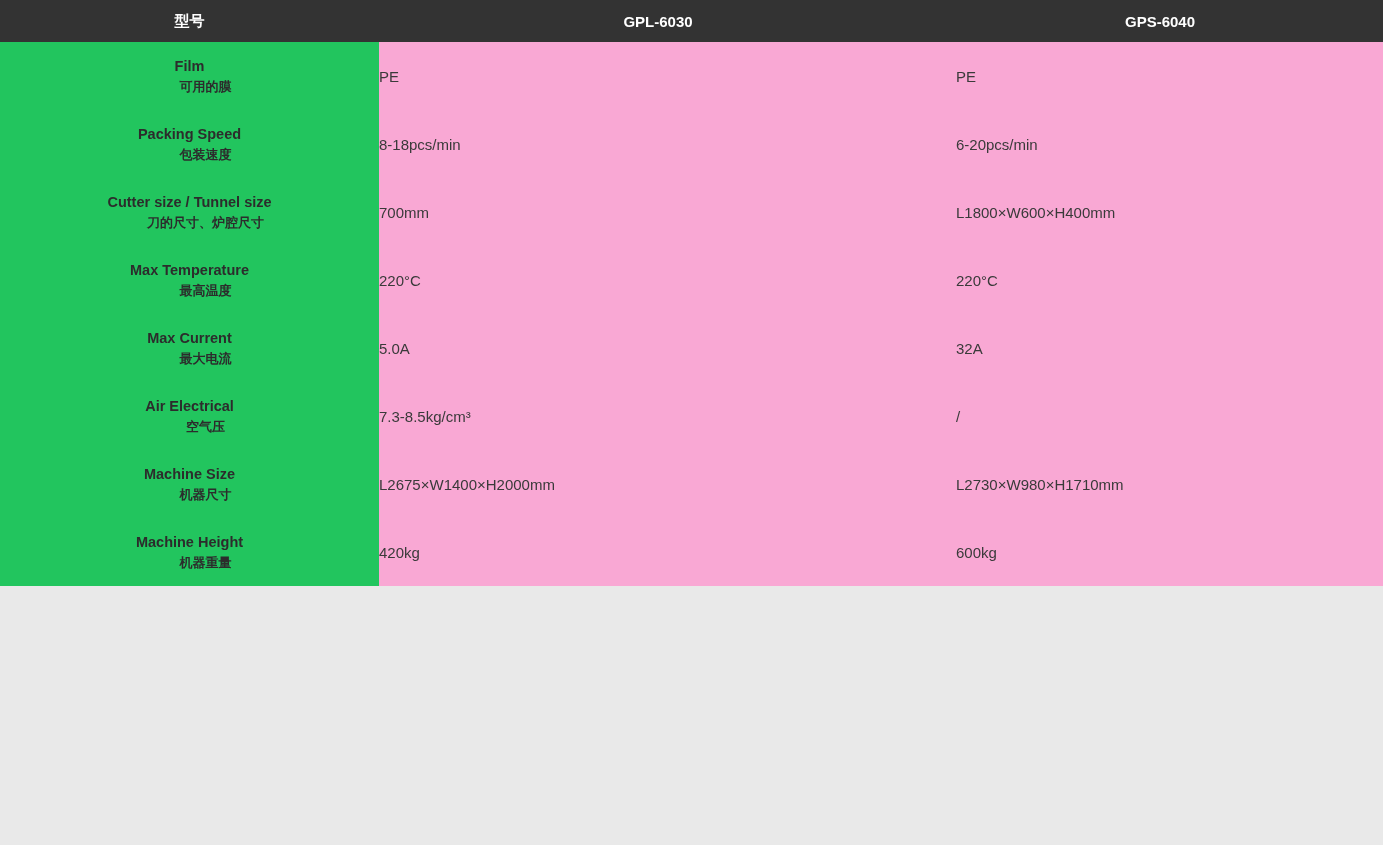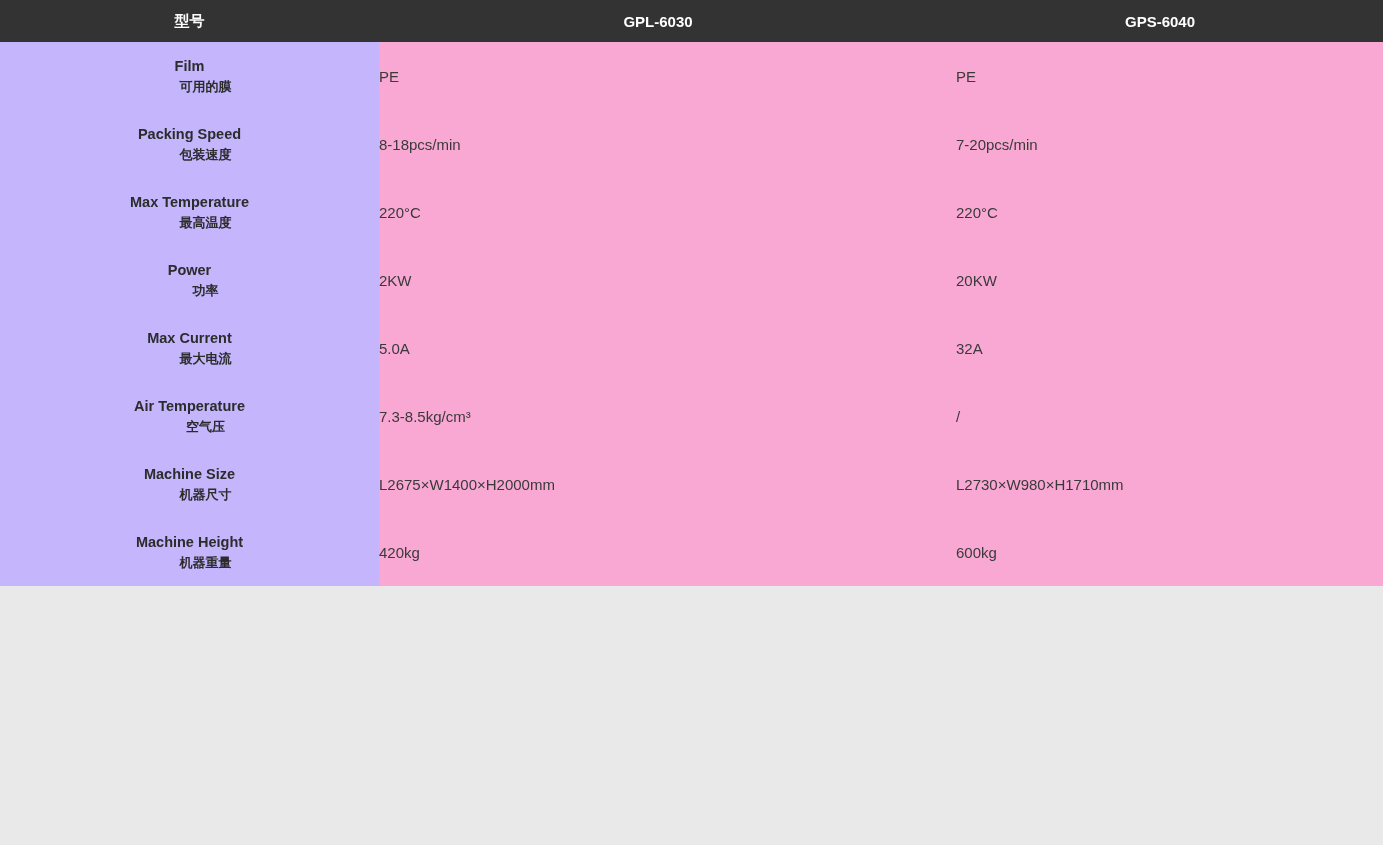--- a/index.html
+++ b/index.html
@@ -31,21 +31,21 @@
   col.c-label { width: 379px; }
   col.c-v1 { width: 558px; }
   col.c-v2 { width: 446px; }
 
   .spec-table tbody td {
     padding: 0;
     vertical-align: middle;
     height: 68px;
   }
   td.label-cell {
-    background: #c4b5fd;
+    background: #22c55e;
     color: #2c2c2c;
     text-align: center;
     font-size: 14.5px;
     line-height: 1.35;
     font-weight: bold;
   }
   td.label-cell .en {
     display: block;
     font-weight: bold;
     font-size: 14.5px;
@@ -97,56 +97,56 @@
       <td class="value-cell v1">PE</td>
       <td class="value-cell v2">PE</td>
     </tr>
 
     <tr>
       <td class="label-cell">
         <span class="en">Packing Speed</span>
         <span class="zh">包装速度</span>
       </td>
       <td class="value-cell v1">8-18pcs/min</td>
-      <td class="value-cell v2">7-20pcs/min</td>
+      <td class="value-cell v2">6-20pcs/min</td>
     </tr>
 
 
+    <tr>
+      <td class="label-cell">
+        <span class="en">Cutter size / Tunnel size</span>
+        <span class="zh">刀的尺寸、炉腔尺寸</span>
+      </td>
+      <td class="value-cell v1">700mm</td>
+      <td class="value-cell v2">L1800×W600×H400mm</td>
+    </tr>
 
     <tr>
       <td class="label-cell">
         <span class="en">Max Temperature</span>
         <span class="zh">最高温度</span>
       </td>
       <td class="value-cell v1">220°C</td>
       <td class="value-cell v2">220°C</td>
     </tr>
 
 
-    <tr>
-      <td class="label-cell">
-        <span class="en">Power</span>
-        <span class="zh">功率</span>
-      </td>
-      <td class="value-cell v1">2KW</td>
-      <td class="value-cell v2">20KW</td>
-    </tr>
 
     <tr>
       <td class="label-cell">
         <span class="en">Max Current</span>
         <span class="zh">最大电流</span>
       </td>
       <td class="value-cell v1">5.0A</td>
       <td class="value-cell v2">32A</td>
     </tr>
 
     <tr>
       <td class="label-cell">
-        <span class="en">Air Temperature</span>
+        <span class="en">Air Electrical</span>
         <span class="zh">空气压</span>
       </td>
       <td class="value-cell v1">7.3-8.5kg/cm³</td>
       <td class="value-cell v2">/</td>
     </tr>
 
 
     <tr>
       <td class="label-cell">
         <span class="en">Machine Size</span>

